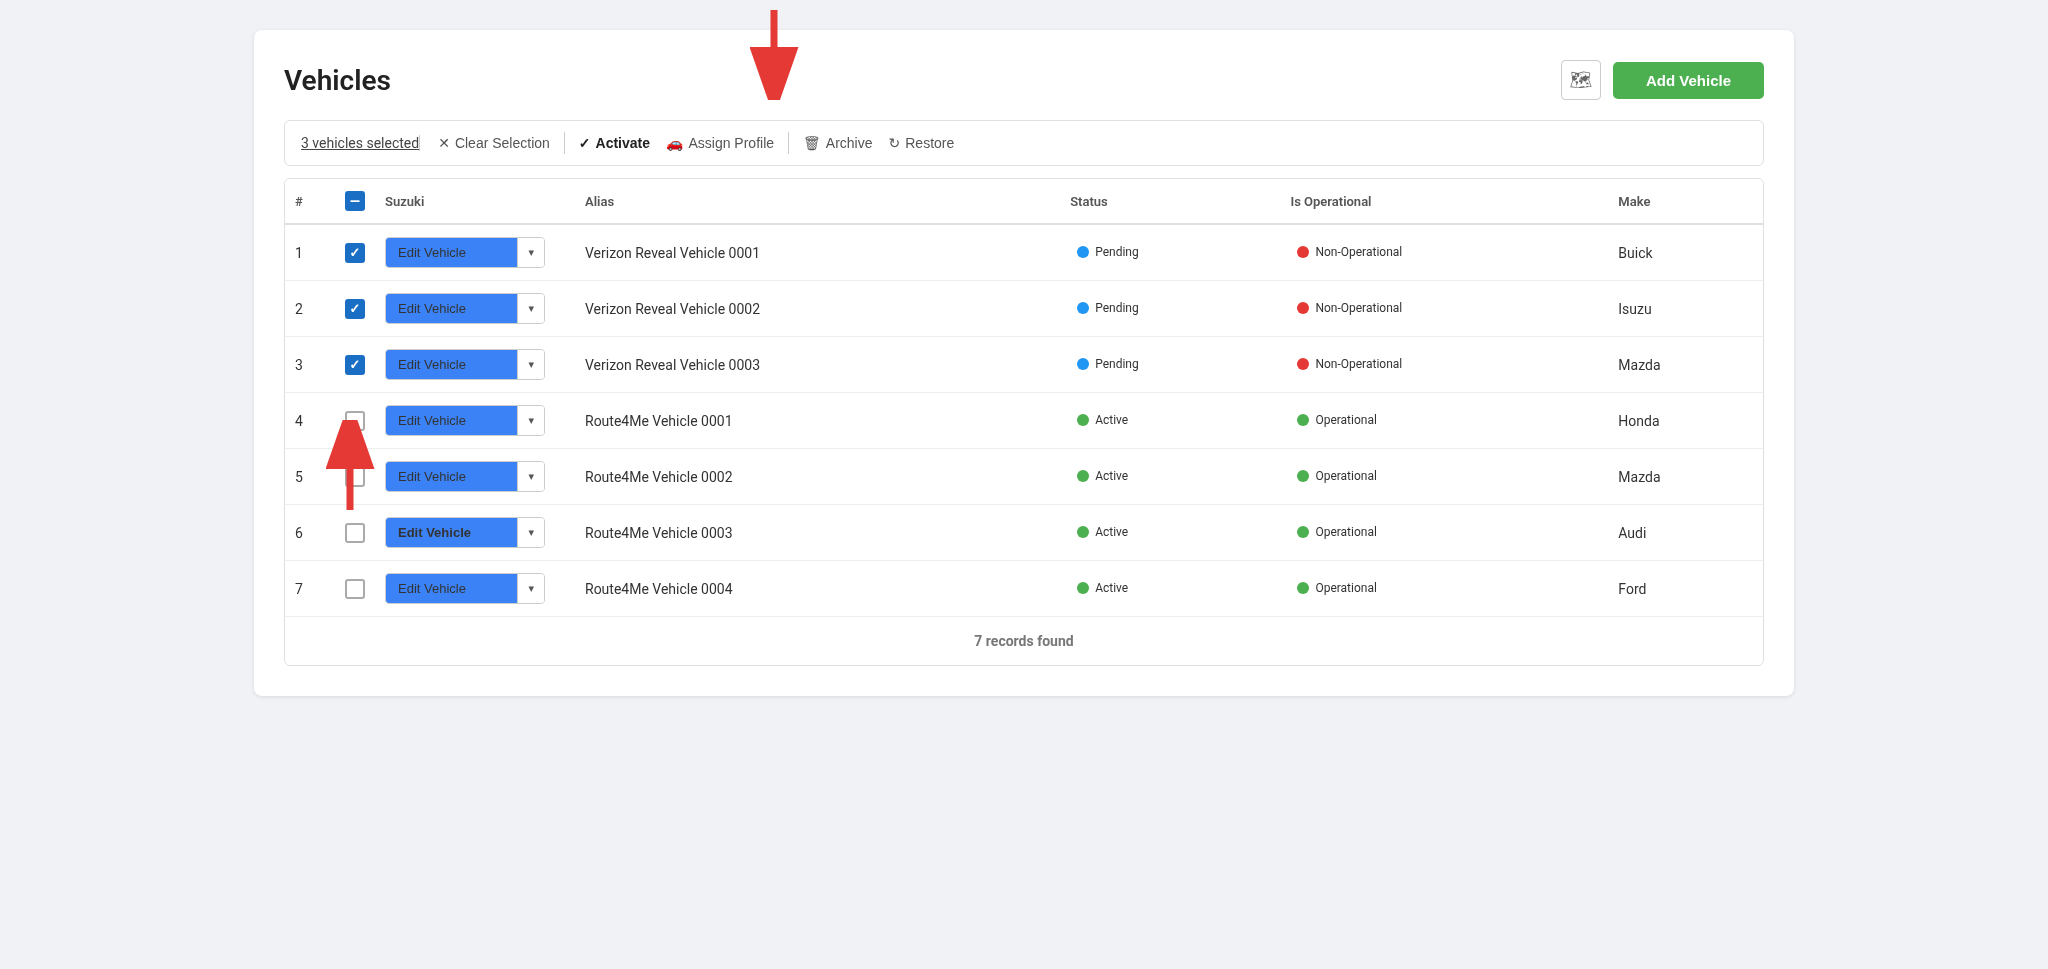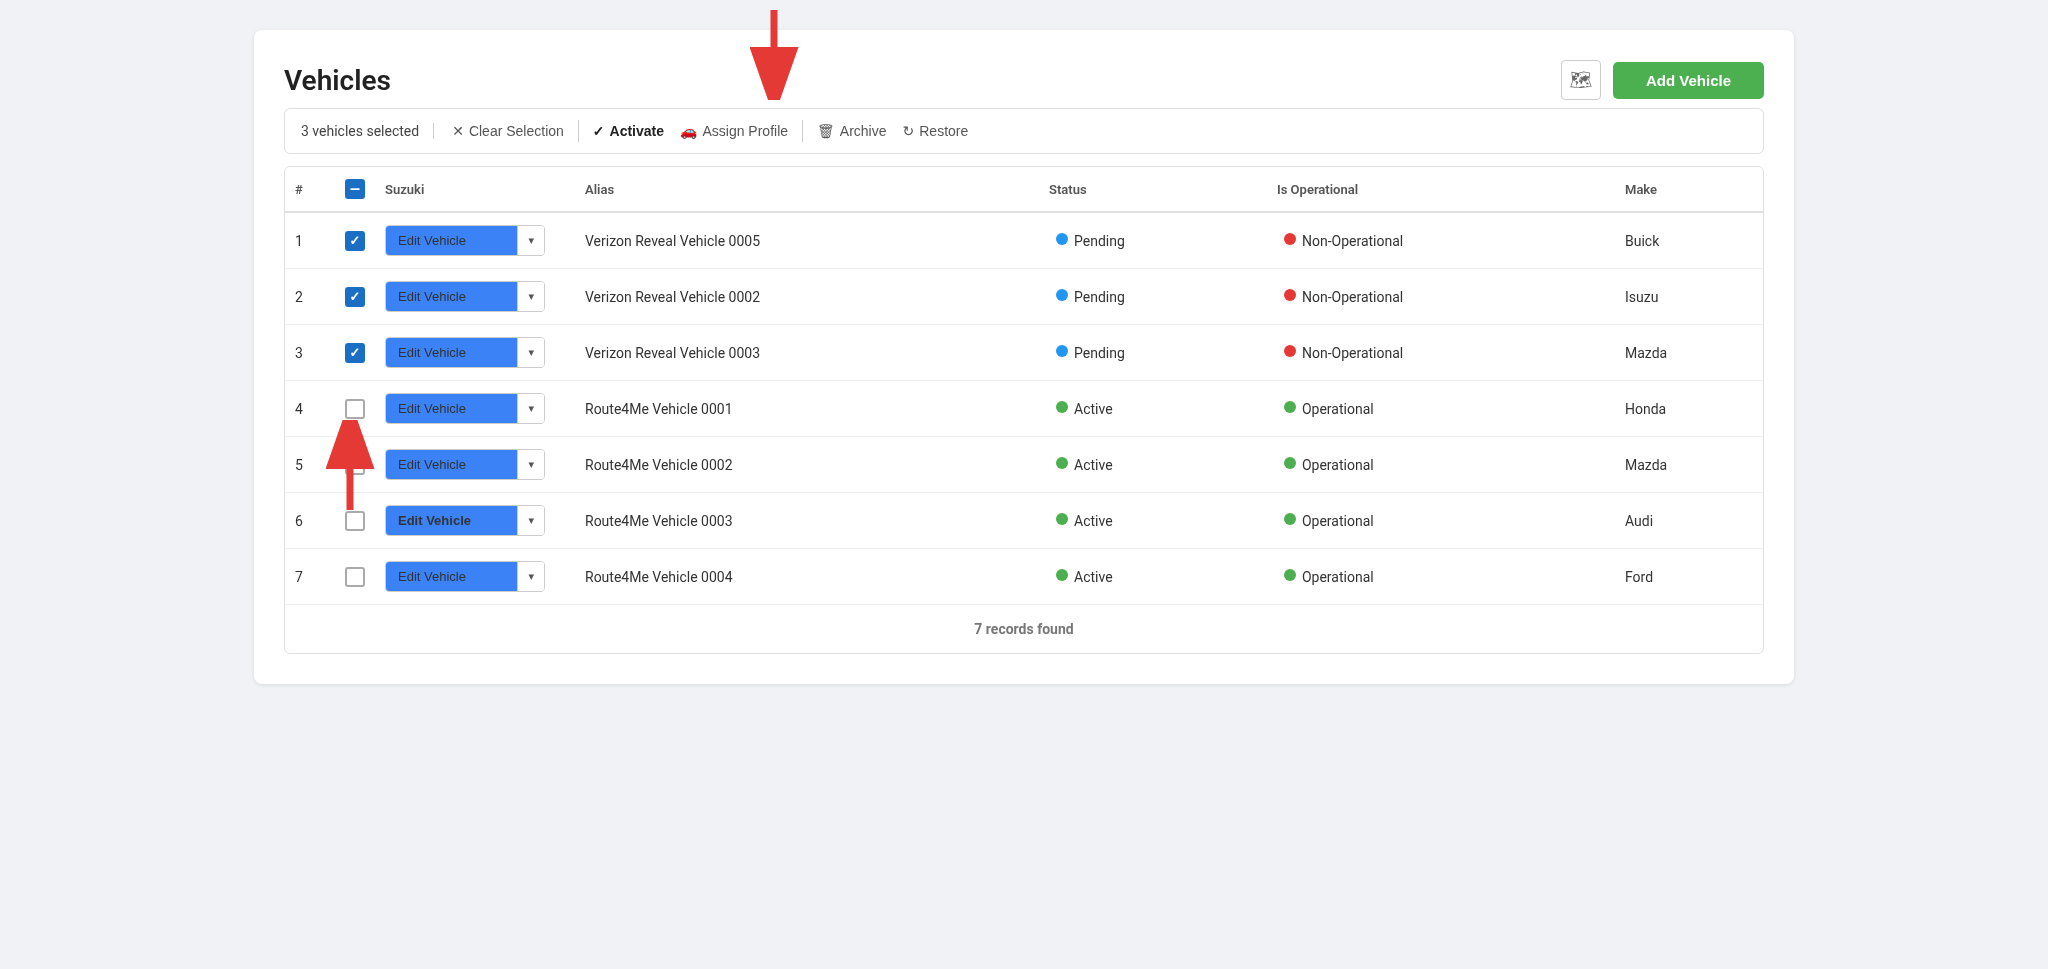--- a/index.html
+++ b/index.html
@@ -14,21 +14,21 @@
       border-radius: 8px;
       box-shadow: 0 1px 4px rgba(0,0,0,0.1);
       padding: 30px;
       max-width: 1540px;
       margin: 0 auto;
     }
     .page-header {
       display: flex;
       align-items: center;
       justify-content: space-between;
-      margin-bottom: 8px;
+      margin-bottom: 20px;
     }
     .page-title {
       font-size: 28px;
       font-weight: 600;
       color: #222;
     }
     .header-right {
       display: flex;
       align-items: center;
       gap: 12px;
@@ -52,23 +52,23 @@
       border: none;
       border-radius: 5px;
       padding: 10px 33px;
       font-size: 15px;
       font-weight: 600;
       cursor: pointer;
     }
     .toolbar-selected {
       font-size: 14px;
       color: #444;
-      padding-right: 14px;
       border-right: 1px solid #ccc;
       margin-right: 10px;
+      text-decoration: underline;
     }
     .toolbar-btn {
       background: none;
       border: none;
       cursor: pointer;
       display: flex;
       align-items: center;
       gap: 5px;
       font-size: 14px;
       color: #555;
@@ -177,22 +177,23 @@
       border: none;
       border-left: 1px solid #ccc;
       padding: 7px 10px;
       cursor: pointer;
       color: #555;
       font-size: 11px;
     }
     .action-main-btn.bold-text { font-weight: 700; }
     .status-dot {
       display: inline-flex;
+      align-items: center;
       gap: 6px;
-      font-size: 14px;
+      font-size: 12px;
       padding-left: 7px;
     }
     .dot {
       width: 12px;
       height: 12px;
       border-radius: 50%;
       display: inline-block;
     }
     .dot-blue { background: #2196f3; }
     .dot-green { background: #4caf50; }
@@ -300,21 +301,21 @@
             <td>1</td>
             <td>
               <div class="checkbox-checked"></div>
             </td>
             <td>
               <div class="action-btn-group">
                 <button class="action-main-btn">Edit Vehicle</button>
                 <button class="action-dropdown-btn">▾</button>
               </div>
             </td>
-            <td>Verizon Reveal Vehicle 0005</td>
+            <td>Verizon Reveal Vehicle 0001</td>
             <td><span class="status-dot"><span class="dot dot-blue"></span>Pending</span></td>
             <td><span class="status-dot"><span class="dot dot-red"></span>Non-Operational</span></td>
             <td>Buick</td>
           </tr>
           <tr>
             <td>2</td>
             <td>
               <div class="checkbox-checked"></div>
             </td>
             <td>

